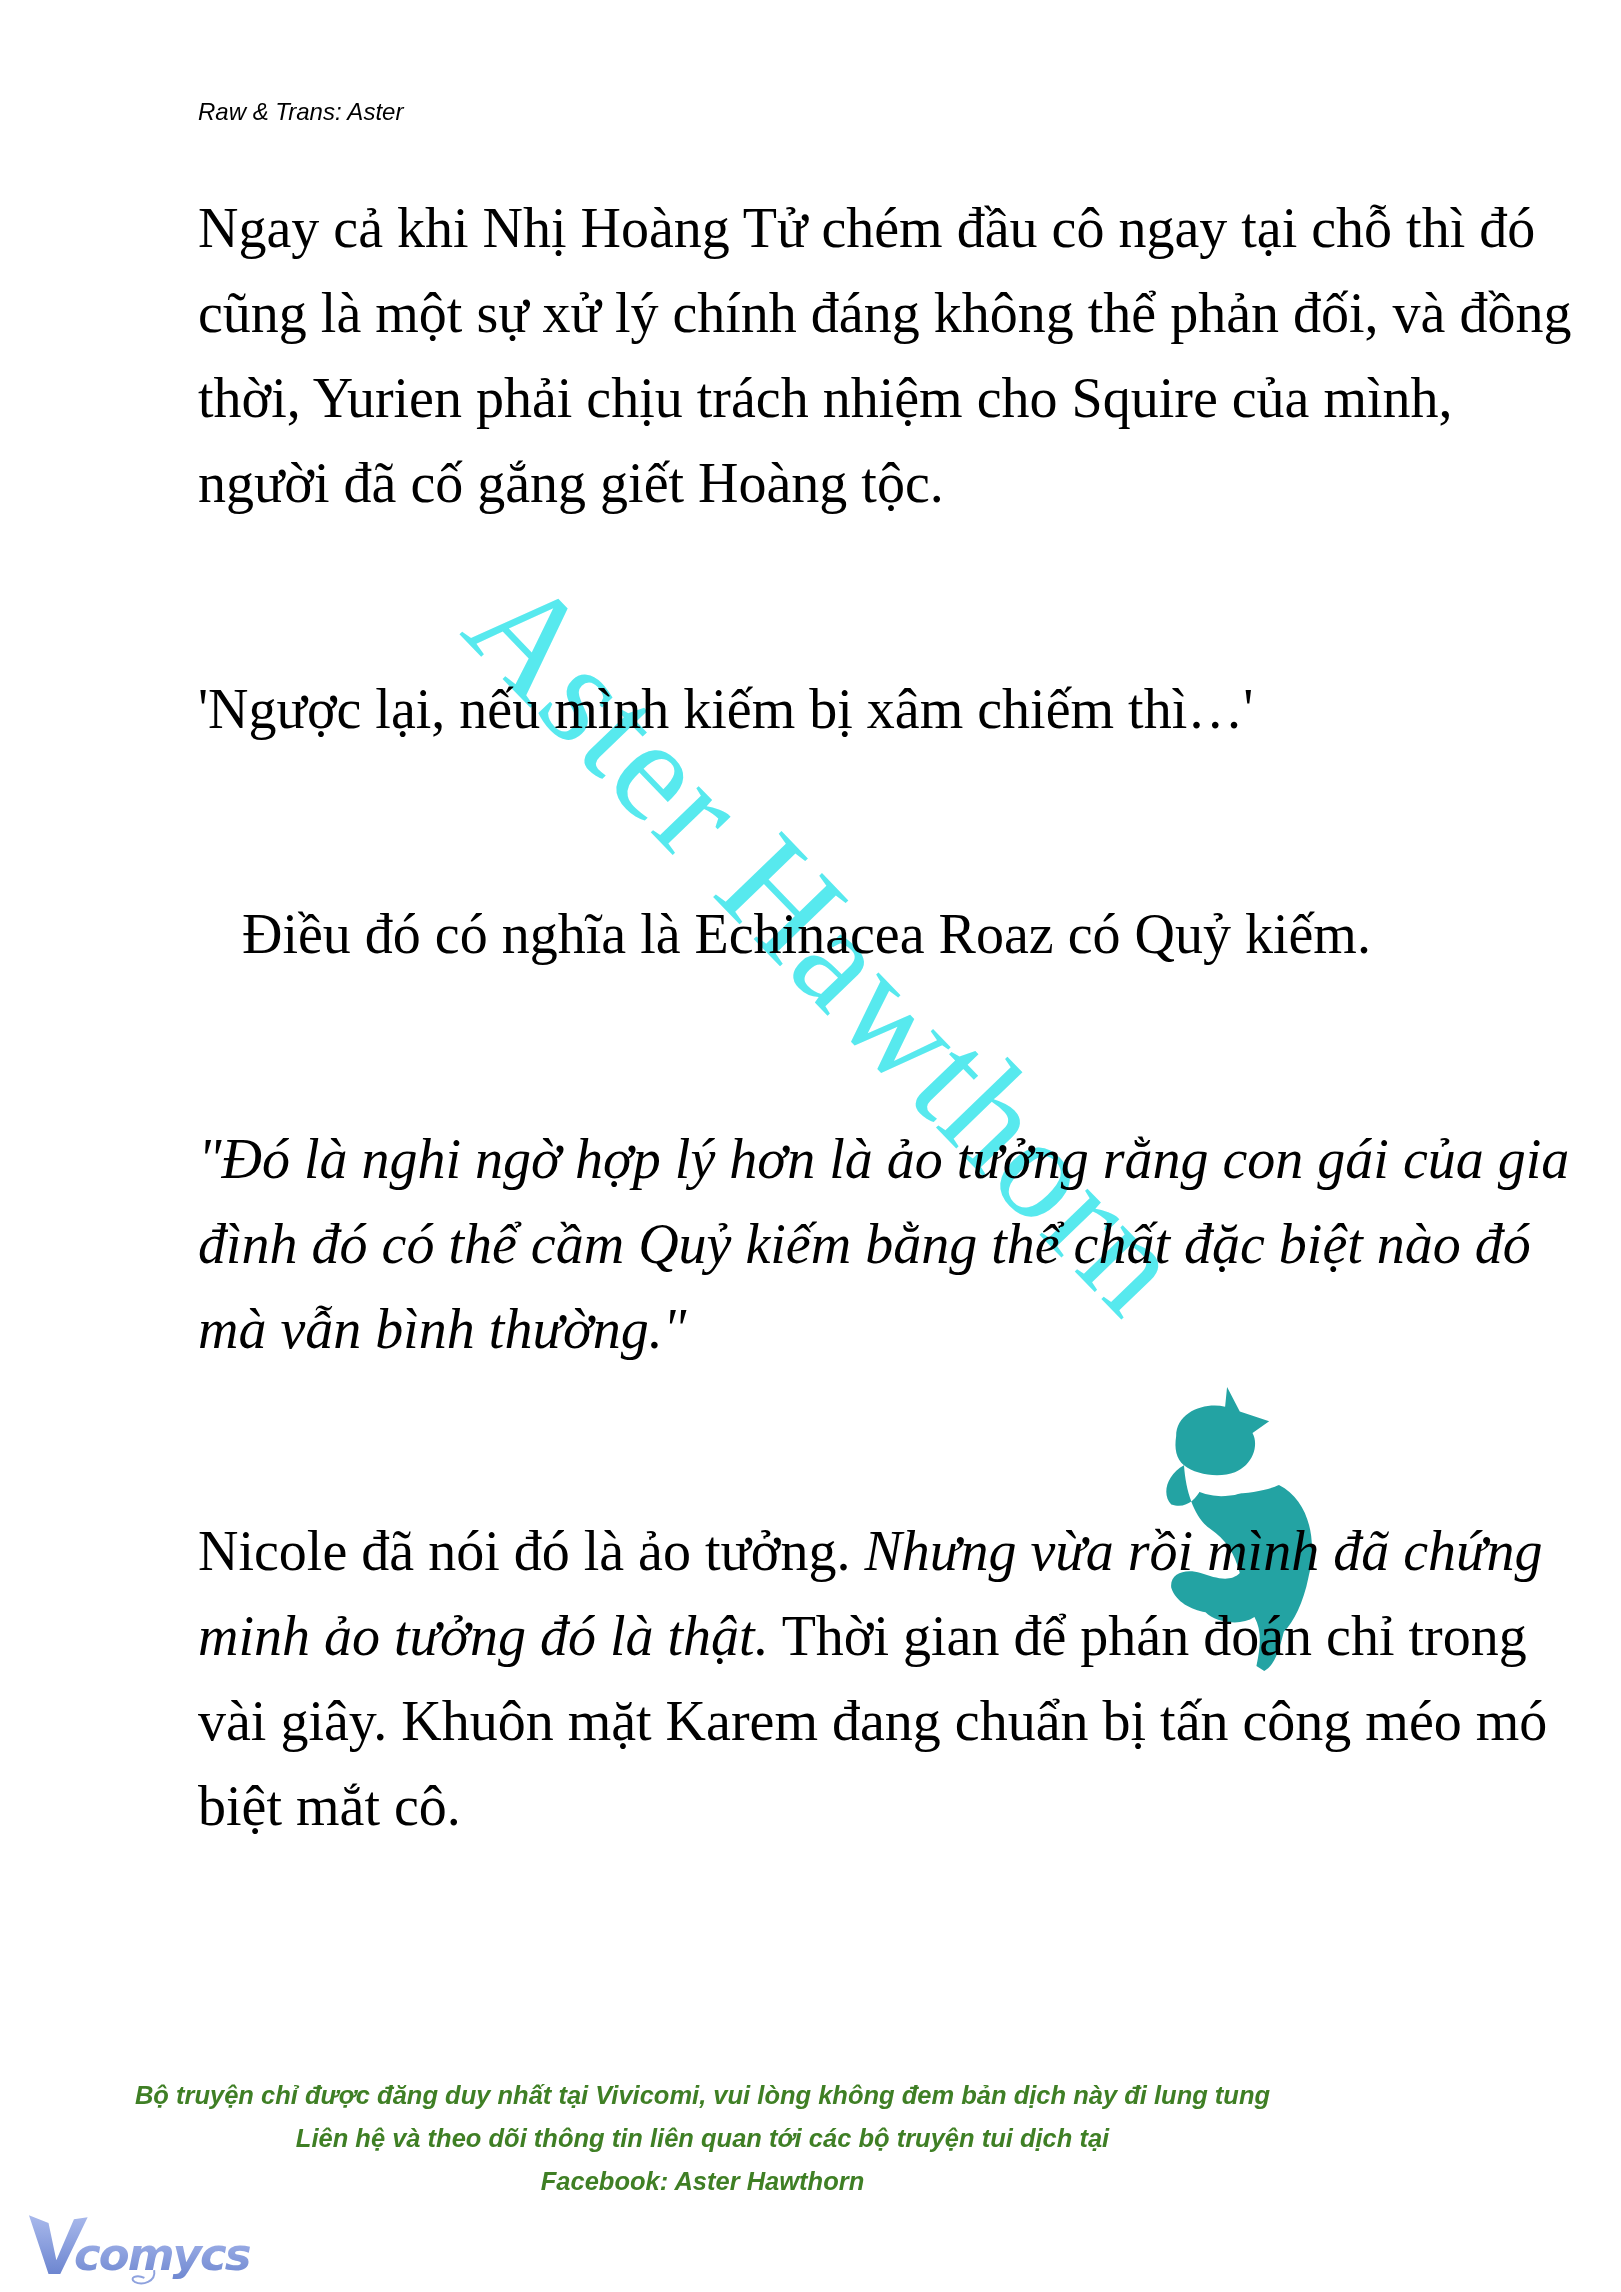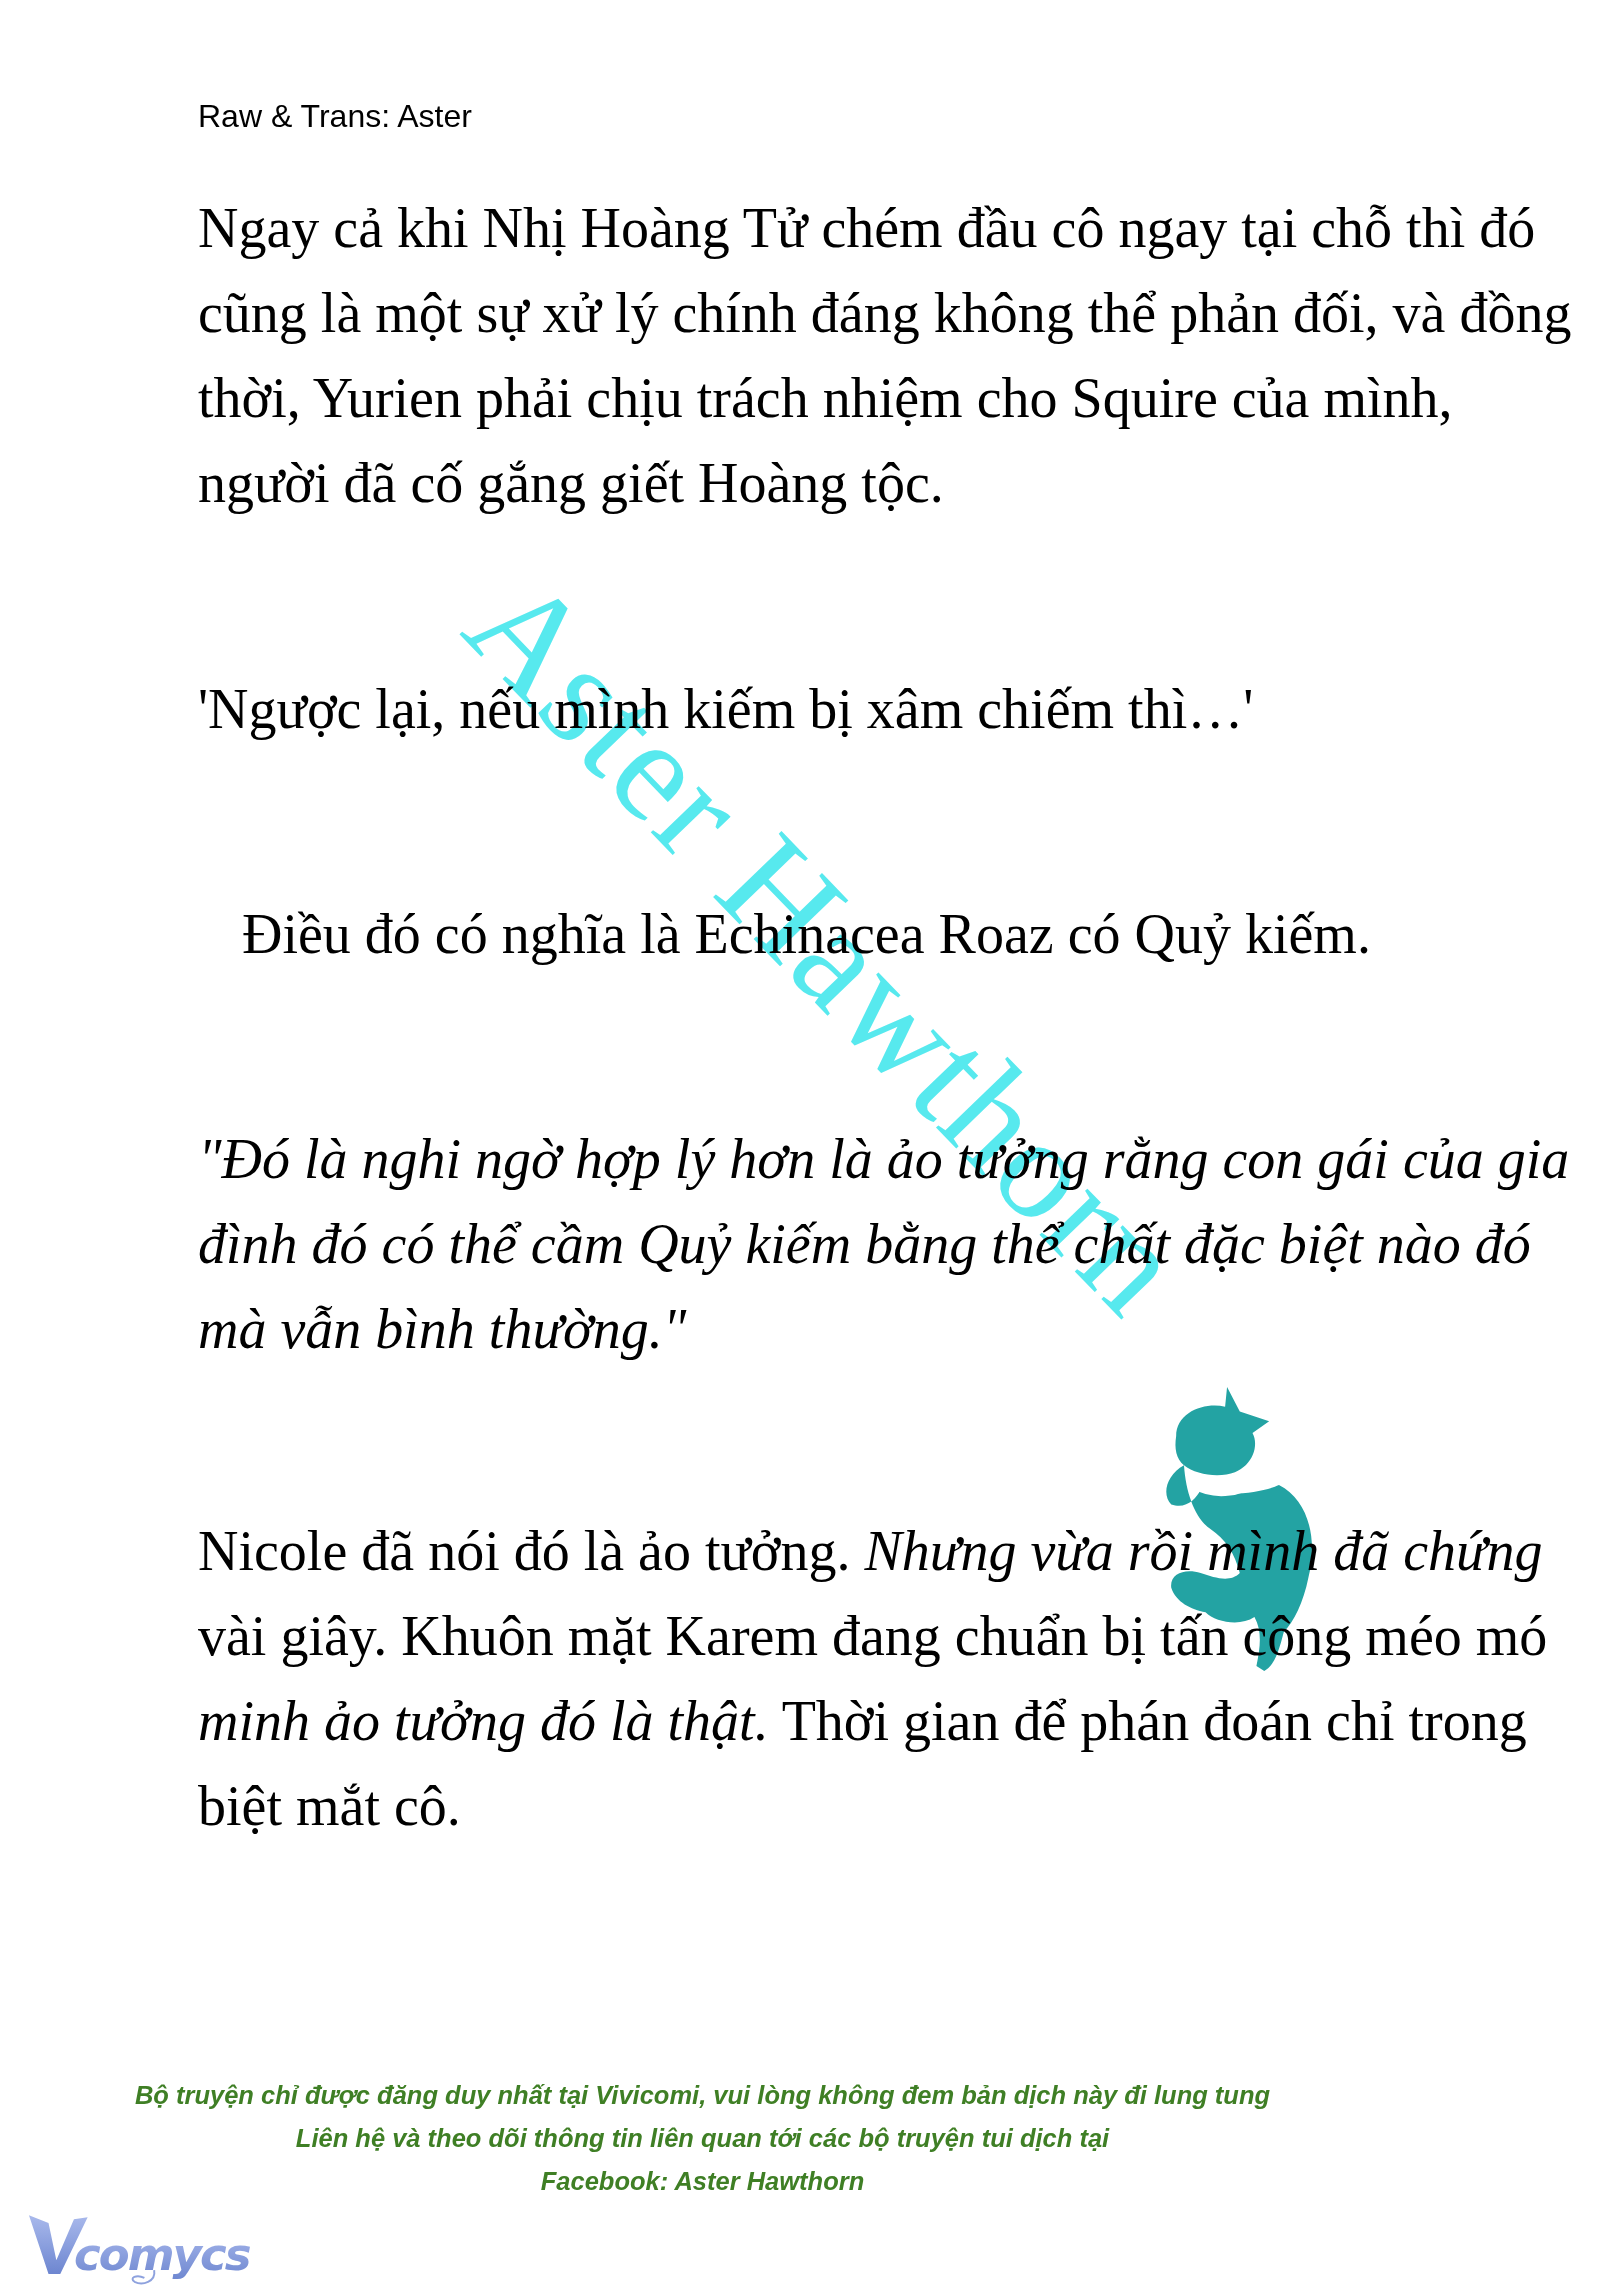--- a/index.html
+++ b/index.html
@@ -13,23 +13,24 @@
       position: relative;
       overflow: hidden;
       font-family: "Liberation Serif", "DejaVu Serif", serif;
       color: #000000;
     }
     .header-credit {
       position: absolute;
       left: 198px;
       top: 98px;
       font-family: "Liberation Sans", "DejaVu Sans", sans-serif;
-      font-size: 32px;
+      font-size: 24px;
       color: #000;
       white-space: nowrap;
+      font-style: italic;
     }
     .para {
       position: absolute;
       left: 198px;
       font-size: 56px;
       line-height: 85px;
       margin: 0;
       white-space: nowrap;
       z-index: 2;
     }
@@ -120,22 +121,22 @@
 </div>
 
 <div class="para italic" id="p4">
   <span class="line">"Đó là nghi ngờ hợp lý hơn là ảo tưởng rằng con gái của gia</span>
   <span class="line">đình đó có thể cầm Quỷ kiếm bằng thể chất đặc biệt nào đó</span>
   <span class="line">mà vẫn bình thường."</span>
 </div>
 
 <div class="para" id="p5">
   <span class="line"><span>Nicole đã nói đó là ảo tưởng. </span><span class="italic">Nhưng vừa rồi mình đã chứng</span></span>
+  <span class="line"><span class="italic">minh ảo tưởng đó là thật.</span><span> Thời gian để phán đoán chỉ trong</span></span>
   <span class="line">vài giây. Khuôn mặt Karem đang chuẩn bị tấn công méo mó</span>
-  <span class="line"><span class="italic">minh ảo tưởng đó là thật.</span><span> Thời gian để phán đoán chỉ trong</span></span>
   <span class="line">biệt mắt cô.</span>
 </div>
 
 <div class="footer">
   <span class="fline">Bộ truyện chỉ được đăng duy nhất tại Vivicomi, vui lòng không đem bản dịch này đi lung tung</span>
   <span class="fline">Liên hệ và theo dõi thông tin liên quan tới các bộ truyện tui dịch tại</span>
   <span class="fline">Facebook: Aster Hawthorn</span>
 </div>
 
 <svg class="logo" viewBox="0 0 230 75" xmlns="http://www.w3.org/2000/svg">

